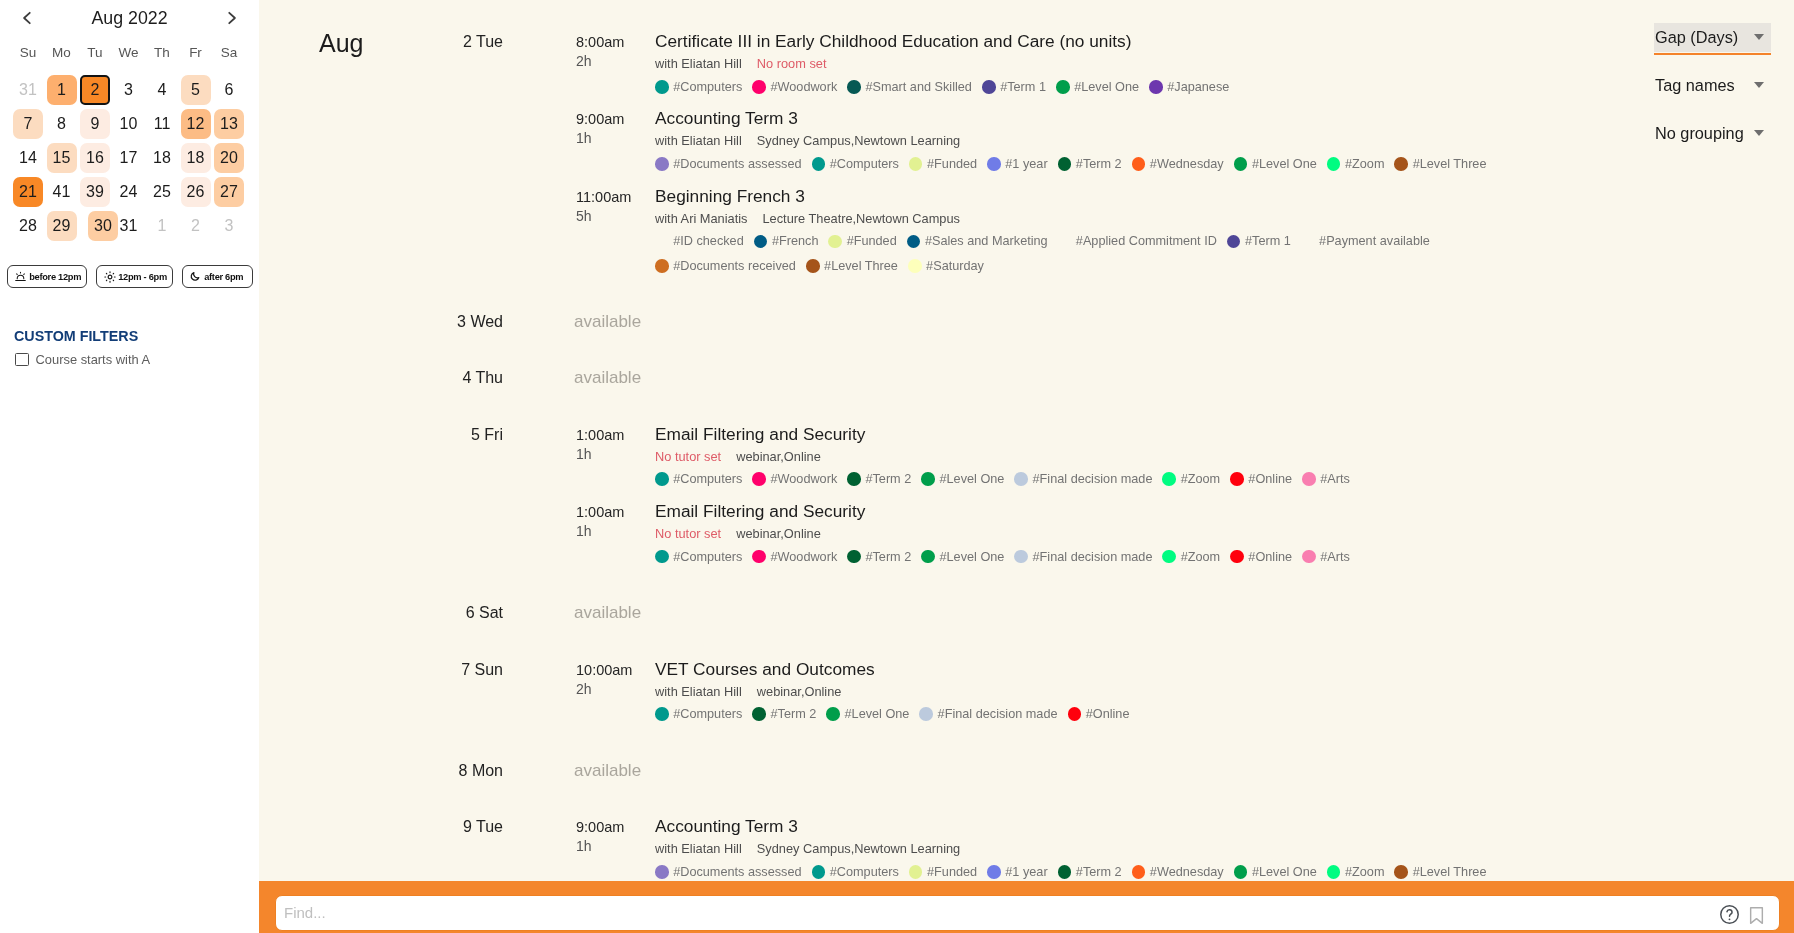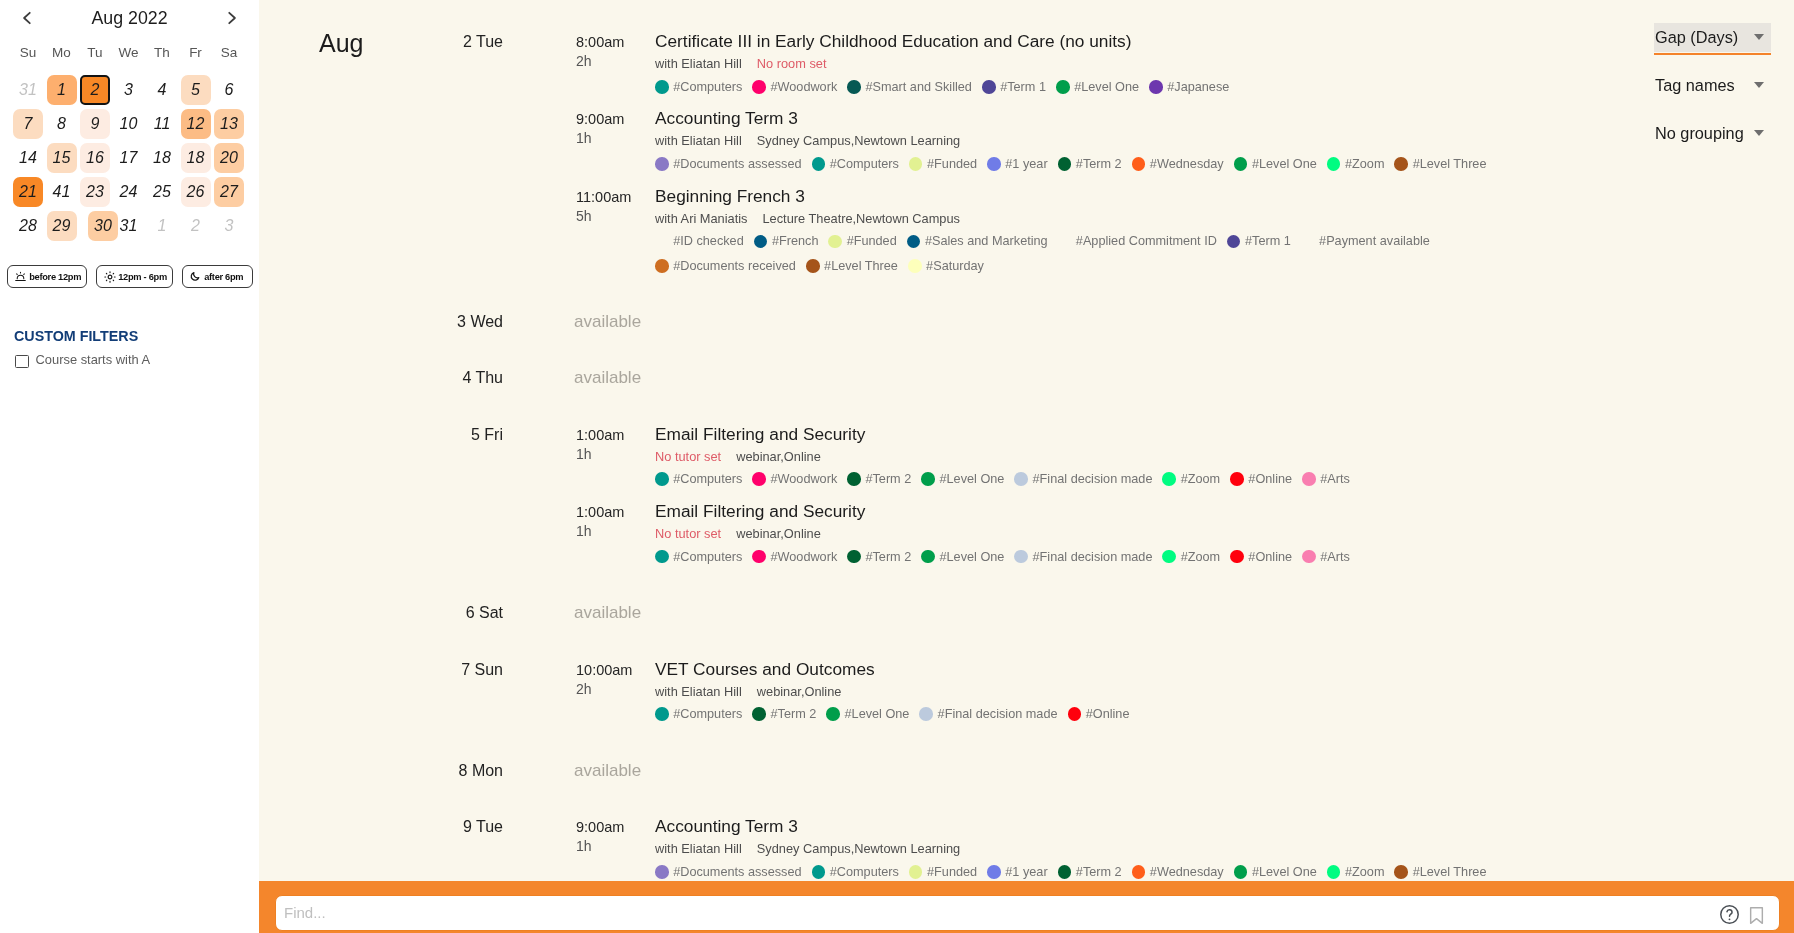--- a/index.html
+++ b/index.html
@@ -26,42 +26,42 @@
              font-size:17.8px;color:#1c1c1c;letter-spacing:0px;line-height:19px;}
   .navbtn{position:absolute;top:7px;width:22px;height:22px;cursor:pointer;}
   .navbtn svg{display:block;}
   #prevbtn{left:17px;}
   #nextbtn{right:17px;}
 
   .dow-row{position:relative;height:36px;}
   .dow{position:absolute;top:6px;width:34px;text-align:center;font-size:13.5px;color:#565656;
        line-height:18px;}
   .weeks{position:relative;}
-  .wk{position:relative;height:34px;font-style:italic;}
+  .wk{position:relative;height:34px;}
   .daycell{position:absolute;top:1px;width:30px;height:30px;border-radius:7px;
            display:flex;align-items:center;justify-content:center;
            font-size:16px;color:#1c1c1c;box-sizing:border-box;cursor:pointer;
            line-height:1;}
   .daycell.muted{color:#c2c2c2;}
   .daycell.sel{border:2px solid #131313;border-radius:5px;}
 
   .timefilters{position:absolute;left:7px;top:265px;display:flex;gap:9px;}
   .tfbtn{border:1.1px solid #3b3b3b;border-radius:6px;height:23px;
          display:flex;align-items:center;justify-content:flex-start;padding-left:7px;
          font-size:9.3px;font-weight:bold;color:#111;background:#fff;cursor:pointer;
          box-sizing:border-box;white-space:nowrap;letter-spacing:-0.3px;}
   .tfbtn:nth-child(1){width:80px;}
   .tfbtn:nth-child(2){width:77px;}
   .tfbtn:nth-child(3){width:71px;}
   .tfbtn svg{display:block;flex:0 0 auto;}
   .tfico{display:flex;width:11px;justify-content:center;margin-right:3.2px;}
 
   .customf-title{position:absolute;left:14px;top:328px;font-size:14.3px;
                  font-weight:bold;color:#123d77;letter-spacing:0px;line-height:17px;}
-  .customf-item{position:absolute;left:15px;top:351px;display:flex;align-items:flex-end;gap:7px;
+  .customf-item{position:absolute;left:15px;top:351px;display:flex;align-items:center;gap:7px;
                 cursor:pointer;}
   .cbox{width:13.5px;height:13.5px;border:1.2px solid #4a4a4a;border-radius:1.5px;background:#fff;
         box-sizing:border-box;flex:0 0 auto;}
   .customf-label{font-size:12.9px;color:#5d5d5d;line-height:17px;}
 
   
   #main{position:absolute;left:259px;top:0;width:1535px;height:933px;background:var(--cream);
         overflow:hidden;}
   #monthlabel{position:absolute;left:60px;top:28px;font-size:25px;color:#1c1c1c;line-height:30px;}
 
@@ -156,21 +156,21 @@
       <div class="daycell" style="left:46.5px;background:var(--h2)">15</div>
       <div class="daycell" style="left:80.0px;background:var(--h1)">16</div>
       <div class="daycell" style="left:113.5px">17</div>
       <div class="daycell" style="left:147.0px">18</div>
       <div class="daycell" style="left:180.5px;background:var(--h1)">18</div>
       <div class="daycell" style="left:214.0px;background:var(--h3)">20</div>
     </div>
     <div class="wk">
       <div class="daycell" style="left:13.0px;background:var(--h6)">21</div>
       <div class="daycell" style="left:46.5px">41</div>
-      <div class="daycell" style="left:80.0px;background:var(--h1)">23</div>
+      <div class="daycell" style="left:80.0px;background:var(--h1)">39</div>
       <div class="daycell" style="left:113.5px">24</div>
       <div class="daycell" style="left:147.0px">25</div>
       <div class="daycell" style="left:180.5px;background:var(--h1)">26</div>
       <div class="daycell" style="left:214.0px;background:var(--h3)">27</div>
     </div>
     <div class="wk">
       <div class="daycell" style="left:13.0px">28</div>
       <div class="daycell" style="left:46.5px;background:var(--h2)">29</div>
       <div class="daycell" style="left:88px;background:var(--h3)">30</div>
       <div class="daycell" style="left:113.5px">31</div>

